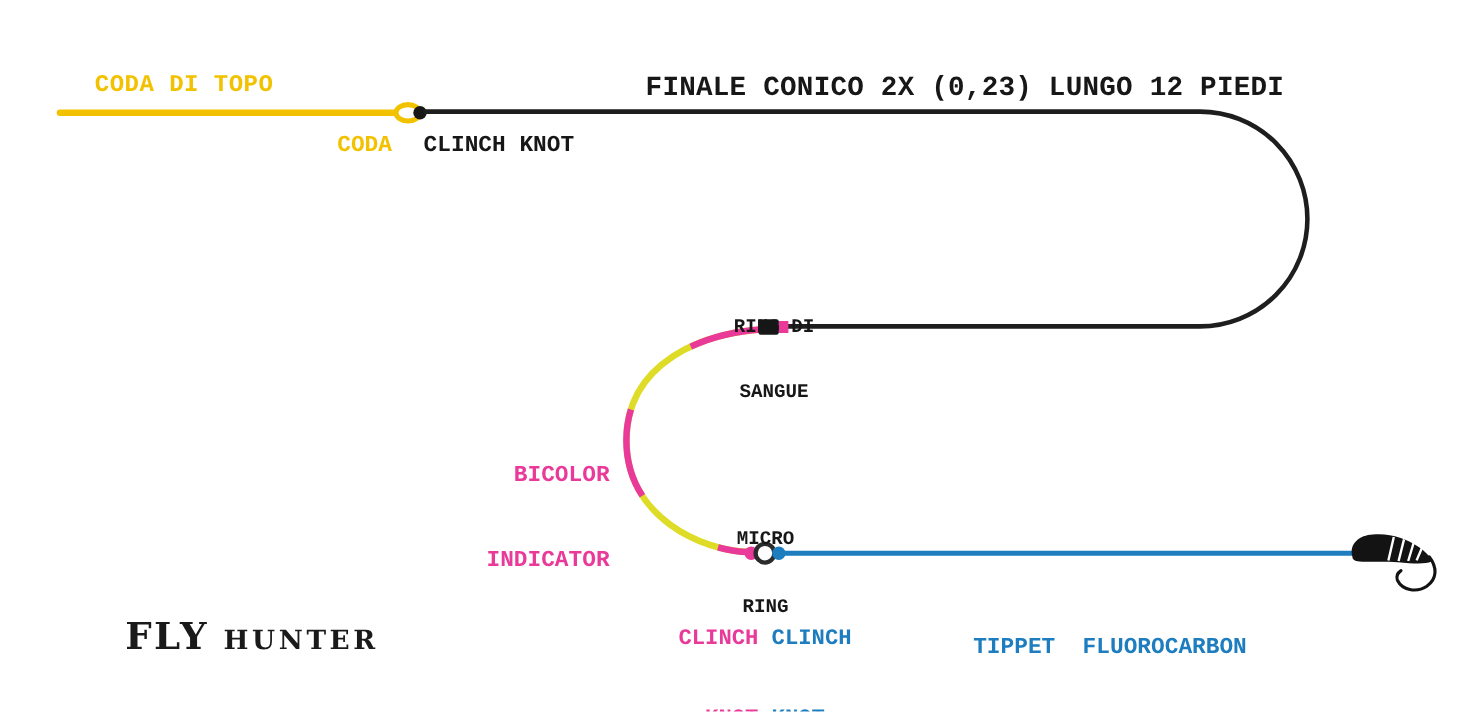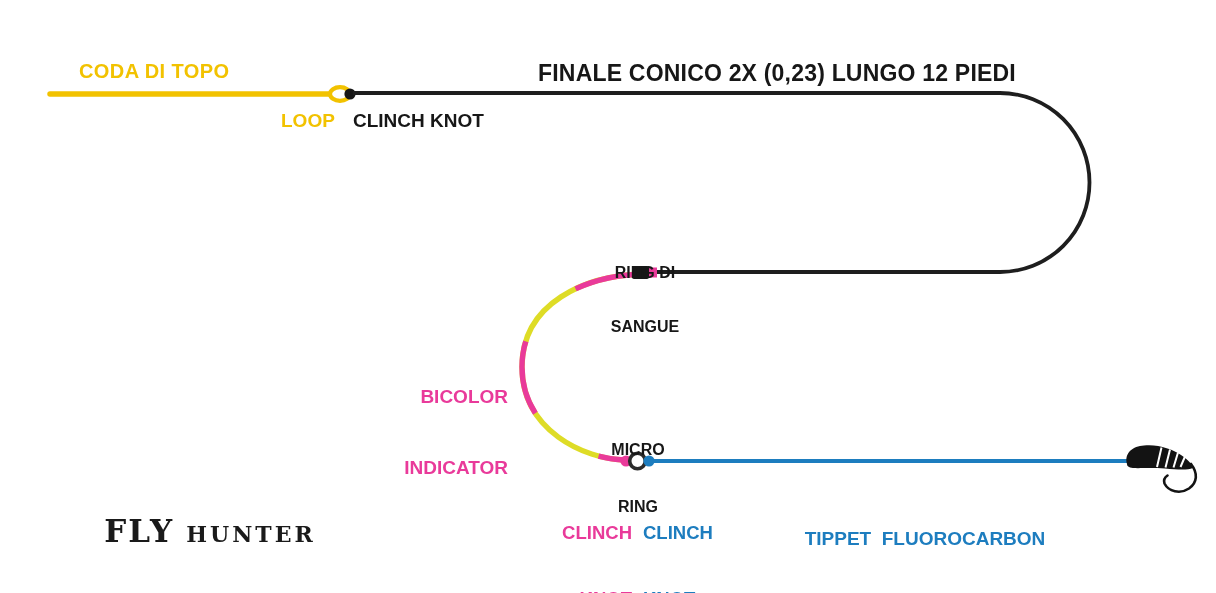--- a/index.html
+++ b/index.html
@@ -1,20 +1,20 @@
 <!DOCTYPE html>
 <html style="--gold: #F2C200; --lemon: #DEDC26; --pink: #E93A9A; --blue: #1D7DBF; --ink: #171717;"><head>
 <meta charset="utf-8">
 <style>
   html,body{margin:0;padding:0;}
   body{width:1216px;height:593px;background:#ffffff;position:relative;overflow:hidden;
        font-family:"Liberation Sans",sans-serif;}
   .stage{position:absolute;inset:0;width:1216px;height:593px;}
   svg{position:absolute;left:0;top:0;}
-  .lbl{position:absolute;font-weight:bold;white-space:pre;line-height:1.08;}
+  .lbl{position:absolute;font-weight:bold;white-space:pre;line-height:1.08;font-family:Liberation Mono, monospace;}
   .gold{color:var(--gold);}
   .ink{color:var(--ink);}
   .pink{color:var(--pink);}
   .blue{color:var(--blue);}
   .ctr{text-align:center;}
   .rgt{text-align:right;}
   .lft{text-align:left;}
   .lbl-coda{left:79px;top:61px;font-size:20px;letter-spacing:.4px;}
   .lbl-finale{left:538px;top:61px;font-size:23px;letter-spacing:.2px;}
   .lbl-loop{left:281px;top:111px;font-size:19px;}
@@ -67,21 +67,21 @@
                M1178,452.5 L1173.5,467.5 M1185,456.5 L1180.5,467" stroke="#ffffff" stroke-width="2" fill="none"></path>
       <path d="M1191,464 C1198,473 1197.5,482.5 1189,488.5 C1180,494.5 1168.5,491.5 1164.5,483.5
                C1163.5,480.5 1164.5,477.5 1167.5,475.5" stroke="#131313" stroke-width="2.6" fill="none" stroke-linecap="round"></path>
     </g>
   </svg>
 
   <div class="lbl gold lbl-coda">CODA DI TOPO</div>
 
   <div class="lbl ink lbl-finale">FINALE CONICO 2X (0,23) LUNGO 12 PIEDI</div>
 
-  <div class="lbl gold lbl-loop">LOOP</div>
+  <div class="lbl gold lbl-loop">CODA</div>
 
   <div class="lbl ink lbl-clinch-top">CLINCH KNOT</div>
 
   <div class="lbl ink ctr lbl-nodo">
     <div>RING DI</div>
     <div>SANGUE</div>
   </div>
 
   <div class="lbl pink rgt lbl-bicolor">
     <div>BICOLOR</div>

